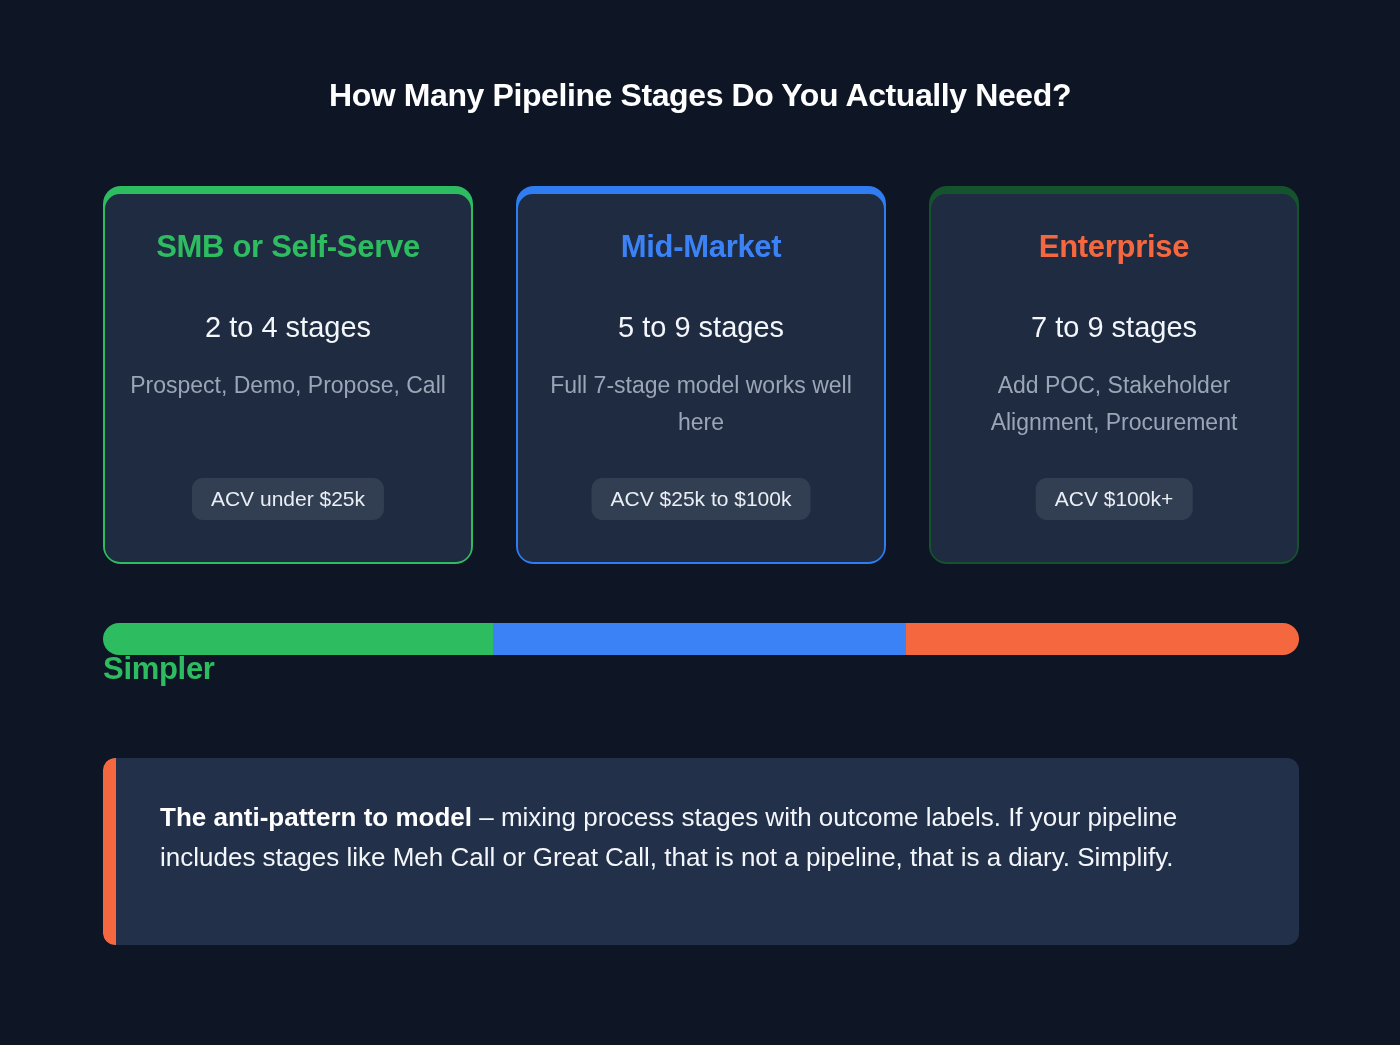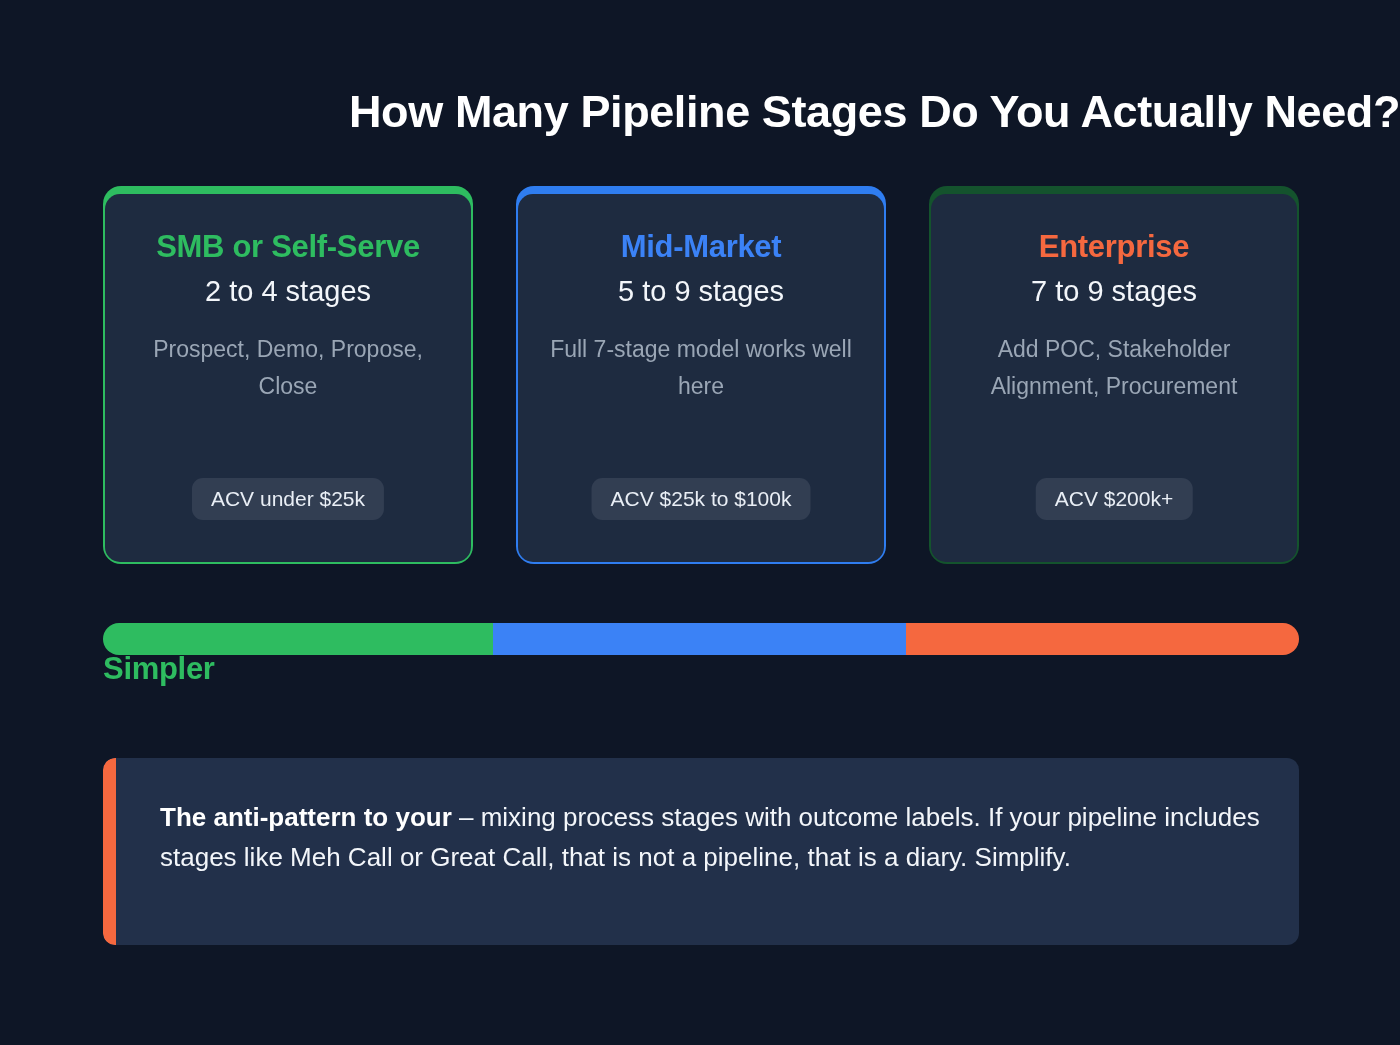--- a/index.html
+++ b/index.html
@@ -20,23 +20,23 @@
     height: 1045px;
     box-sizing: border-box;
   }
 
   
   .title {
     position: absolute;
     left: 0;
     right: 0;
     top: 56px;
-    text-align: right;
+    text-align: center;
     color: #ffffff;
-    font-size: 45px;
+    font-size: 32px;
     font-weight: bold;
     letter-spacing: -0.4px;
     line-height: 1.15;
     white-space: nowrap;
   }
 
   
   .cards {
     position: absolute;
     left: 103px;
@@ -81,21 +81,21 @@
   }
   .card-title {
     font-size: 31px;
     font-weight: bold;
     letter-spacing: -0.3px;
     line-height: 1.1;
     margin: 0;
     text-align: center;
   }
   .card-stages {
-    margin-top: 12px;
+    margin-top: 48px;
     font-size: 29px;
     font-weight: 400;
     color: #f3f6fa;
     text-align: center;
     line-height: 1.1;
   }
   .card-desc {
     margin-top: 23px;
     font-size: 23px;
     color: #9aa6b5;
@@ -194,21 +194,21 @@
 
   <h1 class="title">How Many Pipeline Stages Do You Actually Need?</h1>
 
   <div class="cards">
 
     <div class="card card-smb">
       <div class="inner"></div>
       <div class="content">
         <div class="card-title t-smb">SMB or Self-Serve</div>
         <div class="card-stages">2 to 4 stages</div>
-        <div class="card-desc">Prospect, Demo, Propose, Close</div>
+        <div class="card-desc">Prospect, Demo, Propose, Call</div>
       </div>
       <div class="pill">ACV under $25k</div>
     </div>
 
     <div class="card card-mid">
       <div class="inner"></div>
       <div class="content">
         <div class="card-title t-mid">Mid-Market</div>
         <div class="card-stages">5 to 9 stages</div>
         <div class="card-desc">Full 7-stage model works well here</div>
@@ -216,35 +216,35 @@
       <div class="pill">ACV $25k to $100k</div>
     </div>
 
     <div class="card card-ent">
       <div class="inner"></div>
       <div class="content">
         <div class="card-title t-ent">Enterprise</div>
         <div class="card-stages">7 to 9 stages</div>
         <div class="card-desc">Add POC, Stakeholder Alignment, Procurement</div>
       </div>
-      <div class="pill">ACV $200k+</div>
+      <div class="pill">ACV $100k+</div>
     </div>
 
   </div>
 
   <div class="spectrum">
     <div class="seg" style="background: rgb(46, 188, 96); width: 32.6%;"></div>
     <div class="seg" style="background: rgb(59, 130, 246); width: 34.5%;"></div>
     <div class="seg" style="background: rgb(245, 104, 63); width: 32.9%;"></div>
   </div>
 
   <div class="scale-labels">
     <div class="scale-label t-smb">Simpler</div>
   </div>
 
   <div class="callout">
     <div class="callout-accent"></div>
     <div class="callout-body">
-      <p class="callout-text"><span class="callout-strong">The anti-pattern to your</span><span> – mixing process stages with outcome labels. If your pipeline includes stages like Meh Call or Great Call, that is not a pipeline, that is a diary. Simplify.</span></p>
+      <p class="callout-text"><span class="callout-strong">The anti-pattern to model</span><span> – mixing process stages with outcome labels. If your pipeline includes stages like Meh Call or Great Call, that is not a pipeline, that is a diary. Simplify.</span></p>
     </div>
   </div>
 
 </div>
 
 </body></html>

